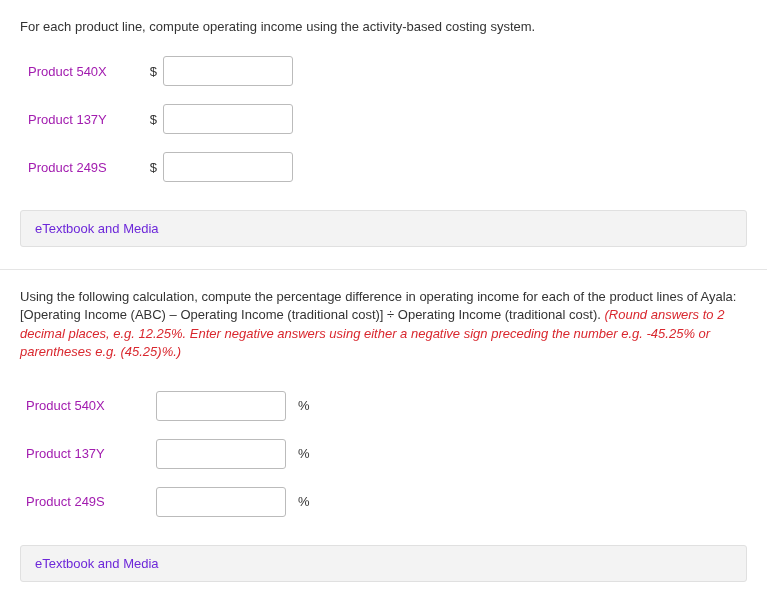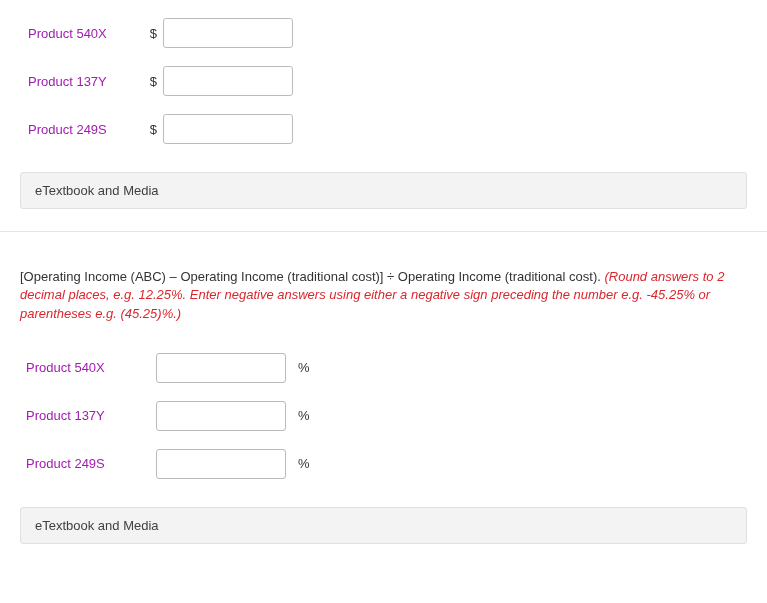--- a/index.html
+++ b/index.html
@@ -60,39 +60,40 @@
       padding: 4px 6px;
       font-size: 13px;
     }
     .etextbook-btn {
       background: #f3f3f3;
       border: 1px solid #e0e0e0;
       border-radius: 3px;
       padding: 10px 14px;
       width: calc(100% - 0px);
       text-align: left;
-      color: #404040;
+      color: #6d28d9;
       font-size: 13px;
       margin-top: 10px;
       cursor: pointer;
     }
     .section2 .input-row {
       padding-left: 6px;
     }
     .section2 .input-label {
       width: 130px;
     }
     .spacer-top {
       height: 10px;
     }
   </style>
 </head>
 <body>
 
 <div class="section">
+  <p class="instruction">For each product line, compute operating income using the activity-based costing system.</p>
 
   <div class="input-row">
     <span class="input-label">Product 540X</span>
     <span class="prefix">$</span>
     <input type="text" style="">
   </div>
 
   <div class="input-row">
     <span class="input-label">Product 137Y</span>
     <span class="prefix">$</span>
@@ -103,21 +104,21 @@
     <span class="input-label">Product 249S</span>
     <span class="prefix">$</span>
     <input type="text" style="">
   </div>
 
   <button class="etextbook-btn">eTextbook and Media</button>
 </div>
 
 <div class="section section2">
   <div class="instruction">
-    <br>
+    <span>Using the following calculation, compute the percentage difference in operating income for each of the product lines of Ayala:</span><br>
     <span>[Operating Income (ABC) – Operating Income (traditional cost)] ÷ Operating Income (traditional cost). </span><span class="instruction-red">(Round answers to 2 decimal places, e.g. 12.25%. Enter negative answers using either a negative sign preceding the number e.g. -45.25% or parentheses e.g. (45.25)%.)</span>
   </div>
 
   <div class="spacer-top"></div>
 
   <div class="input-row">
     <span class="input-label">Product 540X</span>
     <input type="text" style="">
     <span class="suffix">%</span>
   </div>

